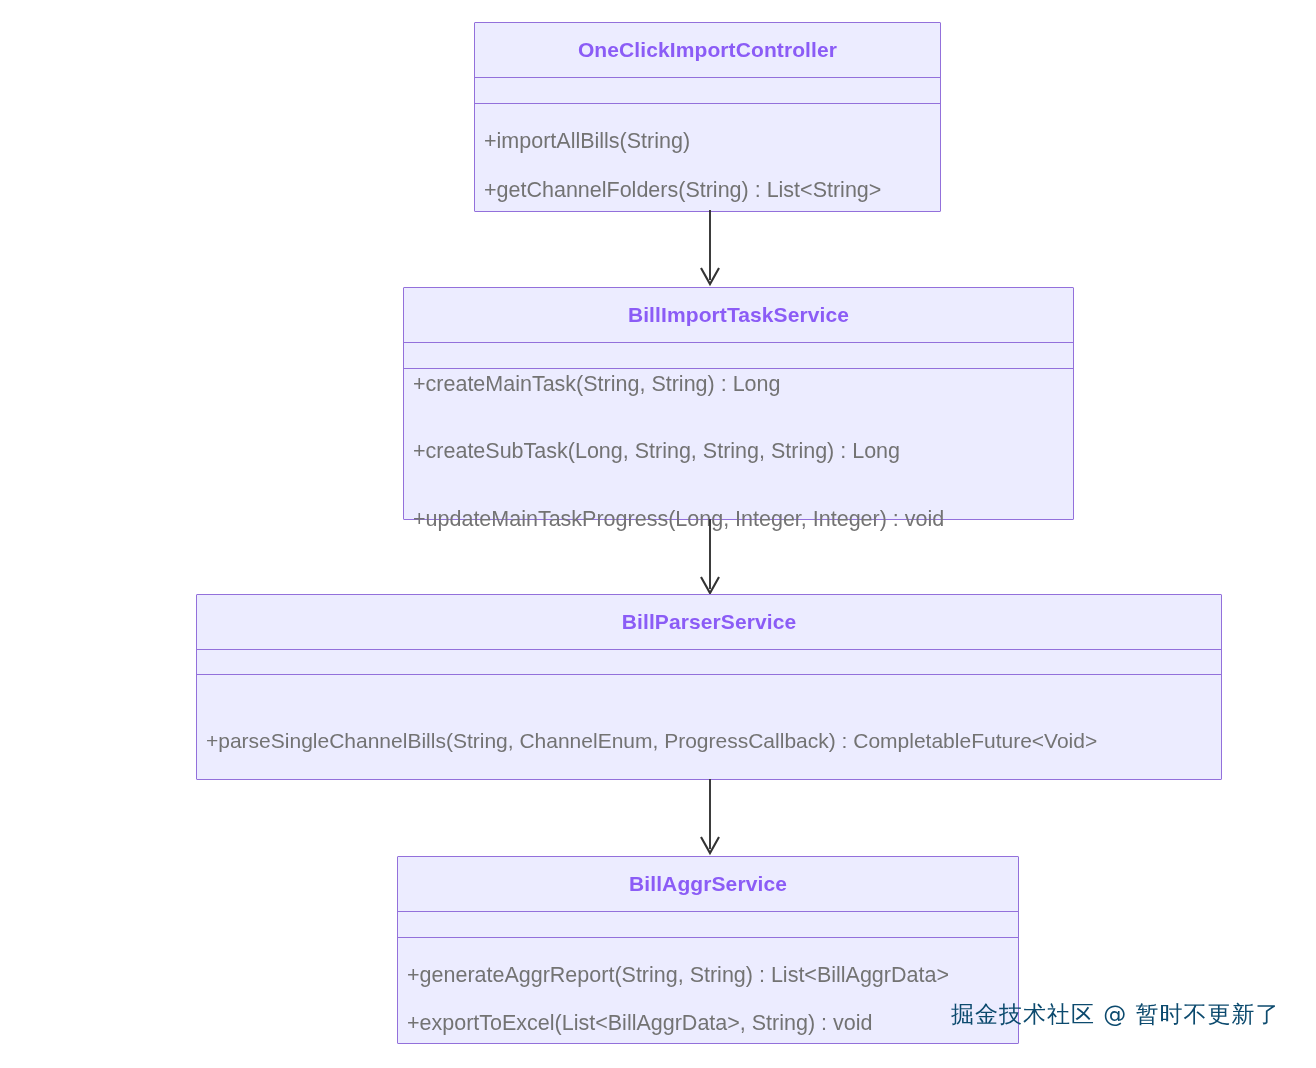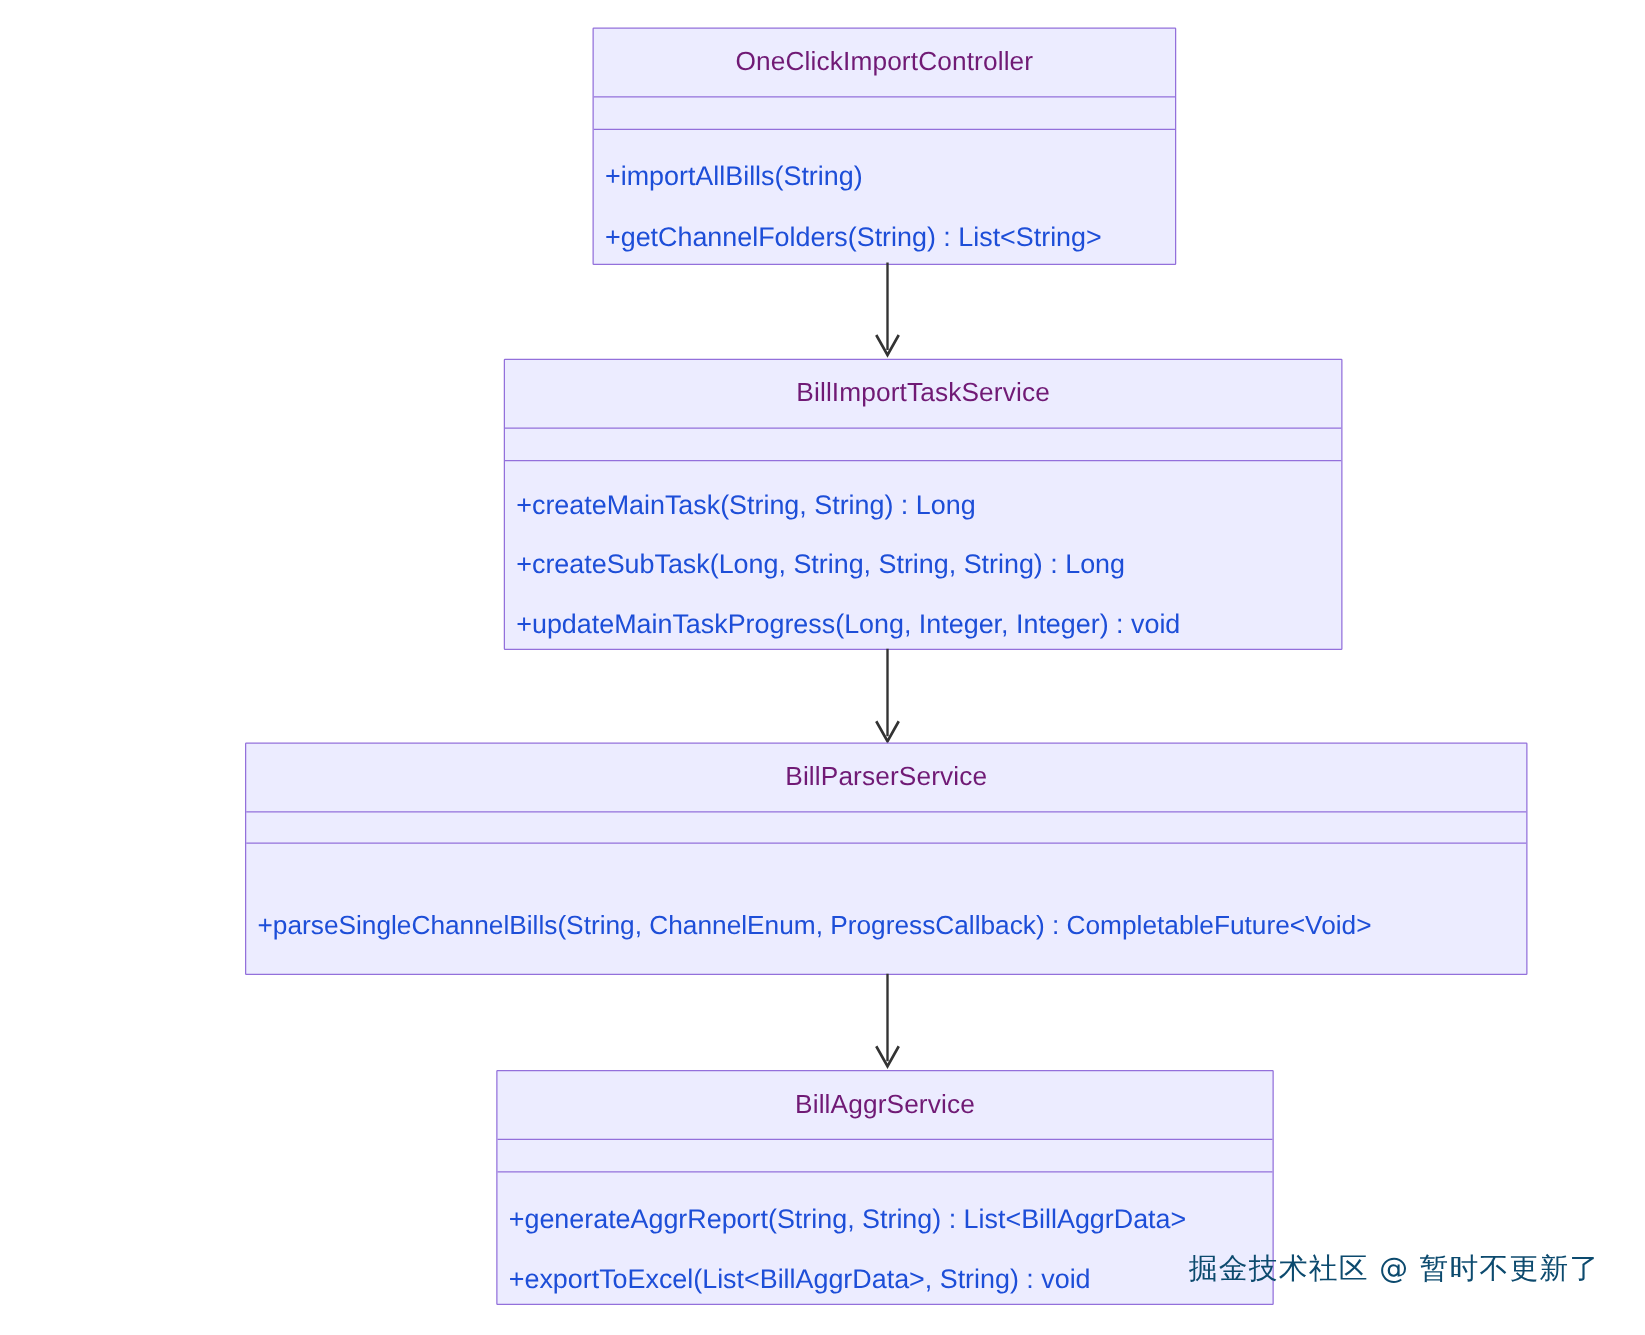--- a/index.html
+++ b/index.html
@@ -34,39 +34,39 @@
     display: flex;
     flex-direction: column;
   }
 
   .class-title-row {
     box-sizing: border-box;
     display: flex;
     align-items: center;
     justify-content: center;
     border-bottom: 1.6px solid #9370DB;
-    color: #701a75;
-    font-weight: normal;
+    color: #8b5cf6;
+    font-weight: bold;
     letter-spacing: 0.1px;
   }
 
   .class-attr-row {
     box-sizing: border-box;
     border-bottom: 1.6px solid #9370DB;
   }
 
   .class-method-row {
     box-sizing: border-box;
     display: flex;
     flex-direction: column;
     justify-content: center;
   }
 
   .member-line {
-    color: #1d4ed8;
+    color: #737373;
     white-space: nowrap;
     padding-left: 9px;
     line-height: 1.1;
   }
 
   
   .connector {
     position: absolute;
     overflow: visible;
   }
@@ -117,21 +117,21 @@
   <svg class="connector" style="left:697px; top:210px; width:26px; height:78px;" viewBox="0 0 26 78">
     <line x1="13" y1="0" x2="13" y2="70"></line>
     <polyline points="4,58 13,74 22,58"></polyline>
   </svg>
 
   <div class="class-box" style="left:403px; top:287px; width:671px; height:233px;">
     <div class="class-title-row fs-title" style="height:55px;">
       <span>BillImportTaskService</span>
     </div>
     <div class="class-attr-row" style="height:26px;"></div>
-    <div class="class-method-row" style="height:150px; padding-top:4px;">
+    <div class="class-method-row" style="height:150px; padding-top:4px;gap:20px;">
       <div class="member-line fs-member" style="margin-top:12px;">+createMainTask(String, String) : Long</div>
       <div class="member-line fs-member" style="margin-top:24px;">+createSubTask(Long, String, String, String) : Long</div>
       <div class="member-line fs-member" style="margin-top:24px;">+updateMainTaskProgress(Long, Integer, Integer) : void</div>
     </div>
   </div>
 
   <svg class="connector" style="left:697px; top:519px; width:26px; height:78px;" viewBox="0 0 26 78">
     <line x1="13" y1="0" x2="13" y2="70"></line>
     <polyline points="4,58 13,74 22,58"></polyline>
   </svg>

